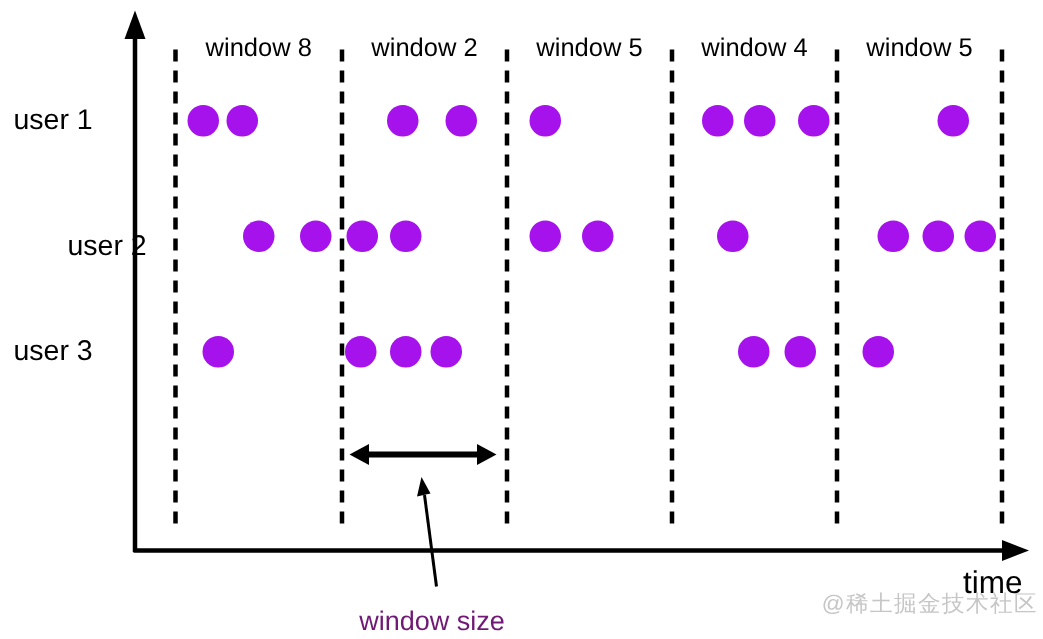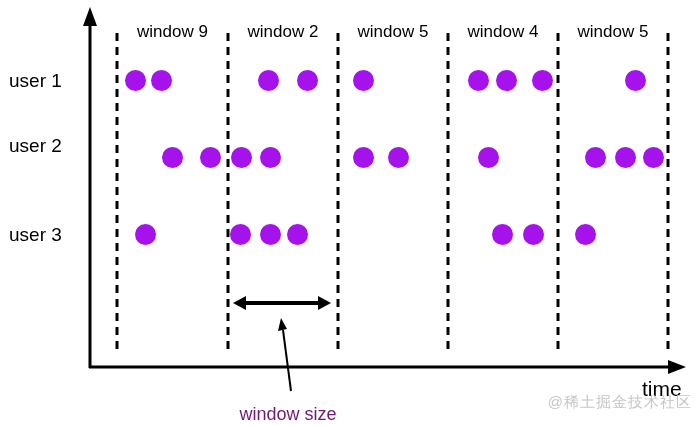--- a/index.html
+++ b/index.html
@@ -53,29 +53,29 @@
     </g>
   <line x1="117" y1="33" x2="117" y2="349" stroke="#000000" stroke-width="3" stroke-dasharray="8 6"></line>
       <line x1="228" y1="33" x2="228" y2="349" stroke="#000000" stroke-width="3" stroke-dasharray="8 6"></line>
       <line x1="338" y1="33" x2="338" y2="349" stroke="#000000" stroke-width="3" stroke-dasharray="8 6"></line>
       <line x1="448" y1="33" x2="448" y2="349" stroke="#000000" stroke-width="3" stroke-dasharray="8 6"></line>
       <line x1="558" y1="33" x2="558" y2="349" stroke="#000000" stroke-width="3" stroke-dasharray="8 6"></line>
       <line x1="668" y1="33" x2="668" y2="349" stroke="#000000" stroke-width="3" stroke-dasharray="8 6"></line>
     </svg>
 
   <div id="window-labels">
-      <div class="window-label" style="left: 172.5px;">window 9</div>
+      <div class="window-label" style="left: 172.5px;">window 8</div>
       <div class="window-label" style="left: 283px;">window 2</div>
       <div class="window-label" style="left: 393px;">window 5</div>
       <div class="window-label" style="left: 503px;">window 4</div>
       <div class="window-label" style="left: 613px;">window 5</div>
     </div>
   <div id="user-labels">
       <div class="user-label" style="top: 70px;">user 1</div>
-      <div class="user-label" style="top: 135px;">user 2</div>
+      <div class="user-label" style="top: 154px; margin-left: 36px;">user 2</div>
       <div class="user-label" style="top: 224px; text-align: right;">user 3</div>
     </div>
   <div id="dots-layer">
       <div class="dot" style="left: 124.5px; top: 69.5px; background: rgb(165, 18, 236);"></div>
       <div class="dot" style="left: 150.5px; top: 69.5px; background: rgb(165, 18, 236);"></div>
       <div class="dot" style="left: 257.5px; top: 69.5px; background: rgb(165, 18, 236);"></div>
       <div class="dot" style="left: 296.5px; top: 69.5px; background: rgb(165, 18, 236);"></div>
       <div class="dot" style="left: 352.5px; top: 69.5px; background: rgb(165, 18, 236);"></div>
       <div class="dot" style="left: 467.5px; top: 69.5px; background: rgb(165, 18, 236);"></div>
       <div class="dot" style="left: 495.5px; top: 69.5px; background: rgb(165, 18, 236);"></div>

